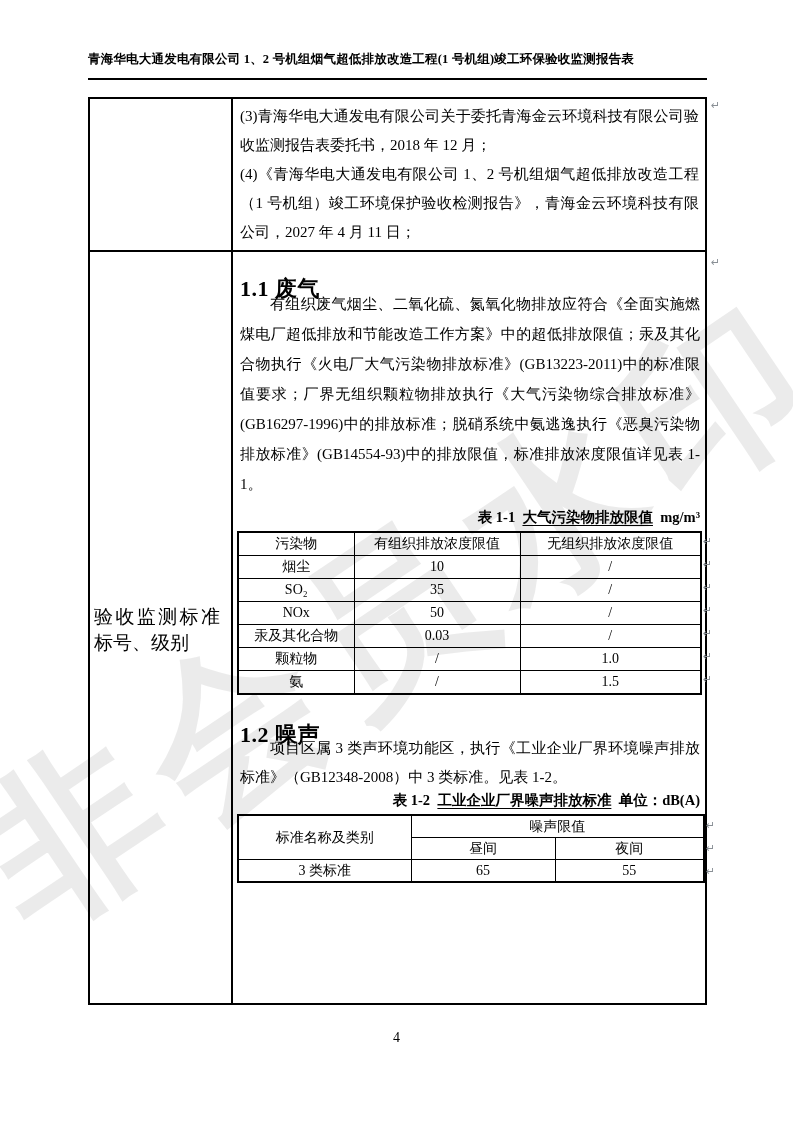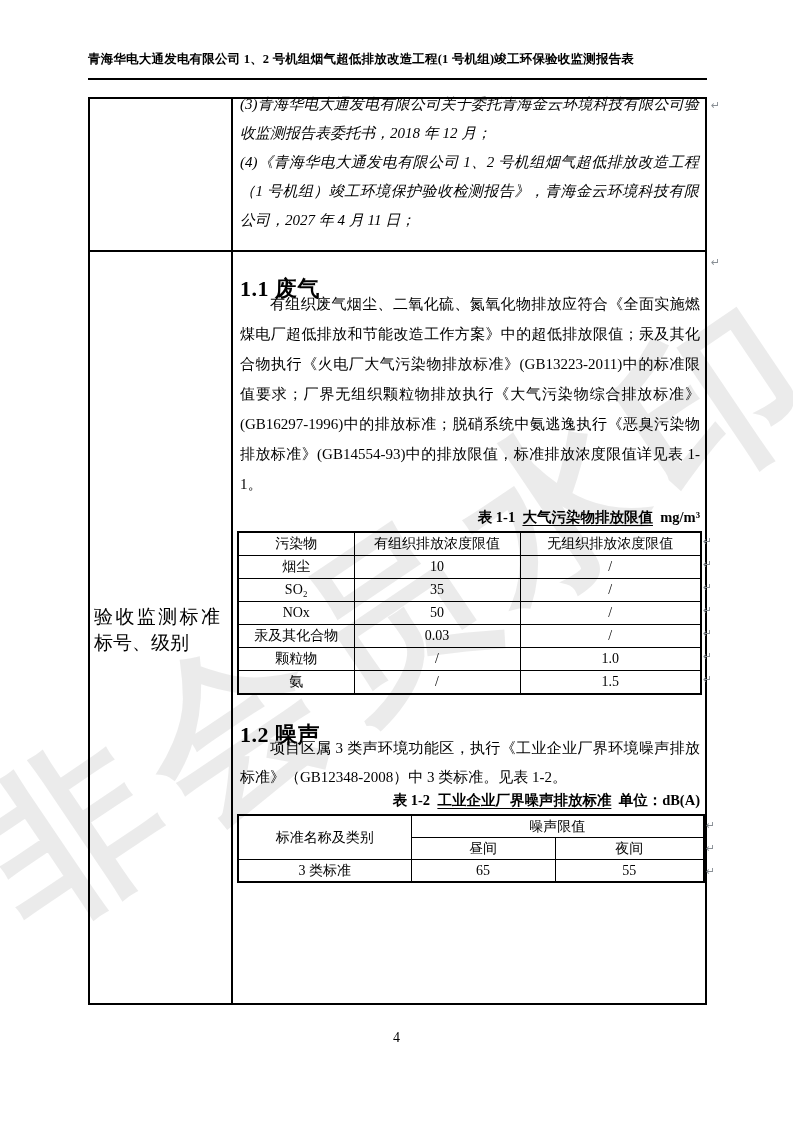--- a/index.html
+++ b/index.html
@@ -20,21 +20,21 @@
   
   .hdr-title{position:absolute;left:88px;top:51px;width:640px;font-size:12.5px;font-weight:bold;letter-spacing:.2px;z-index:2;}
   .hdr-rule{position:absolute;left:88px;top:78px;width:619px;height:2px;background:#000;z-index:2;}
 
   
   .outer-box{position:absolute;left:88px;top:97px;width:619px;height:908px;border:2px solid #000;box-sizing:border-box;z-index:1;background:transparent;}
   .vline{position:absolute;left:231px;top:99px;width:2px;height:904px;background:#000;z-index:2;}
   .hline{position:absolute;left:90px;top:250px;width:615px;height:2px;background:#000;z-index:2;}
 
   .cell-text{font-size:15px;line-height:29px;text-align:justify;text-justify:inter-ideograph;z-index:3;position:absolute;}
-  .r1-content{left:240px;top:90px;width:459px;font-style:italic;}
+  .r1-content{left:240px;top:102px;width:459px;}
   .r1-content p{margin:0;}
 
   .row-label{left:94px;top:604px;width:126px;font-size:19px;line-height:26px;z-index:3;position:absolute;text-align:justify;text-justify:inter-ideograph;}
 
   .sec-head{position:absolute;font-size:22px;font-weight:bold;z-index:3;letter-spacing:.5px;margin-top:16px;}
   .h11{left:240px;top:258px;}
   .h12{left:240px;top:704px;}
 
   .para{position:absolute;z-index:3;font-size:15px;text-align:justify;text-justify:inter-ideograph;}
   .para p{margin:0;text-indent:2em;}

